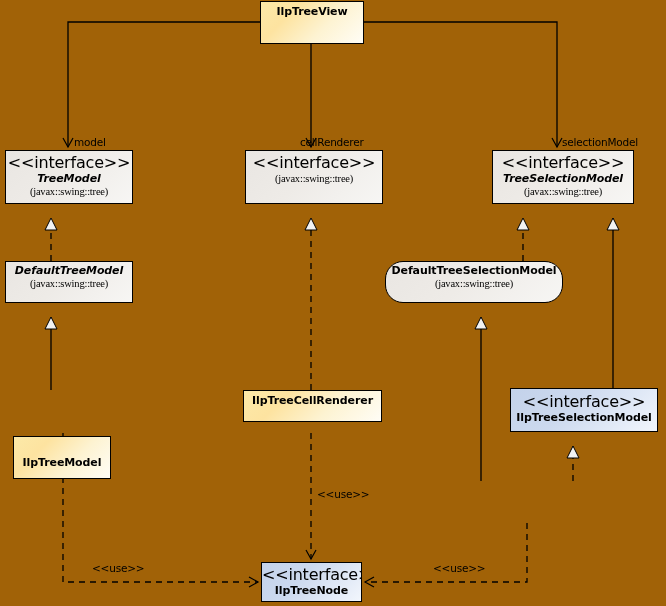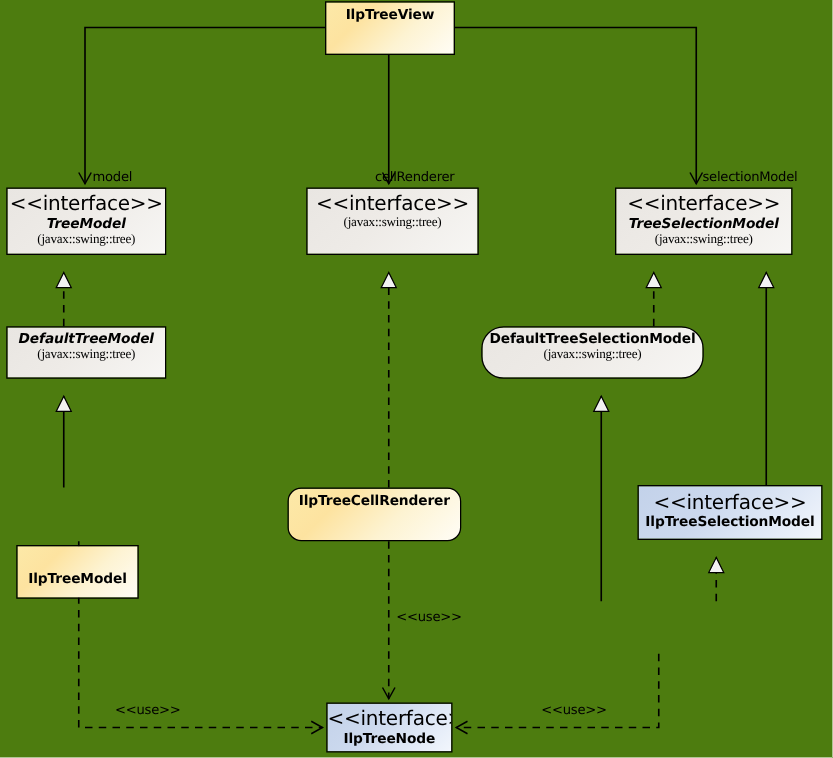--- a/index.html
+++ b/index.html
@@ -8,21 +8,21 @@
     padding: 0;
     background: #ffffff;
   }
   body {
     font-family: "DejaVu Sans", sans-serif;
   }
   #diagram {
     position: relative;
     width: 666px;
     height: 606px;
-    background: #4d7c0f;
+    background: #a16207;
     overflow: hidden;
   }
   #edges {
     position: absolute;
     left: 0;
     top: 0;
     width: 666px;
     height: 606px;
   }
   .node {
@@ -176,21 +176,21 @@
 
   <div class="node fill-grey" style="left:385px; top:261px; width:178px; height:42px; padding-top:3px;border-radius:18px;">
     <span class="nm">DefaultTreeSelectionModel</span>
     <span class="pkg">(javax::swing::tree)</span>
   </div>
 
   <div class="node fill-yellow" style="left:13px; top:390px; width:98px; height:43px; padding-top:20px;margin-top:46px;">
     <span class="nm">IlpTreeModel</span>
   </div>
 
-  <div class="node fill-yellow" style="left:230px; top:390px; width:139px; height:43px; padding-top:4px;border-radius:11px;">
+  <div class="node fill-yellow" style="left:243px; top:390px; width:139px; height:32px; padding-top:4px;">
     <span class="nm">IlpTreeCellRenderer</span>
   </div>
 
   <div class="node fill-blue" style="left:510px; top:388px; width:148px; height:44px; padding-top:4px;">
     <span class="stereo">&lt;&lt;interface&gt;&gt;</span>
     <span class="nm">IlpTreeSelectionModel</span>
   </div>
 
 
   <div class="node fill-blue" style="left:261px; top:562px; width:101px; height:40px; padding-top:3px;">

